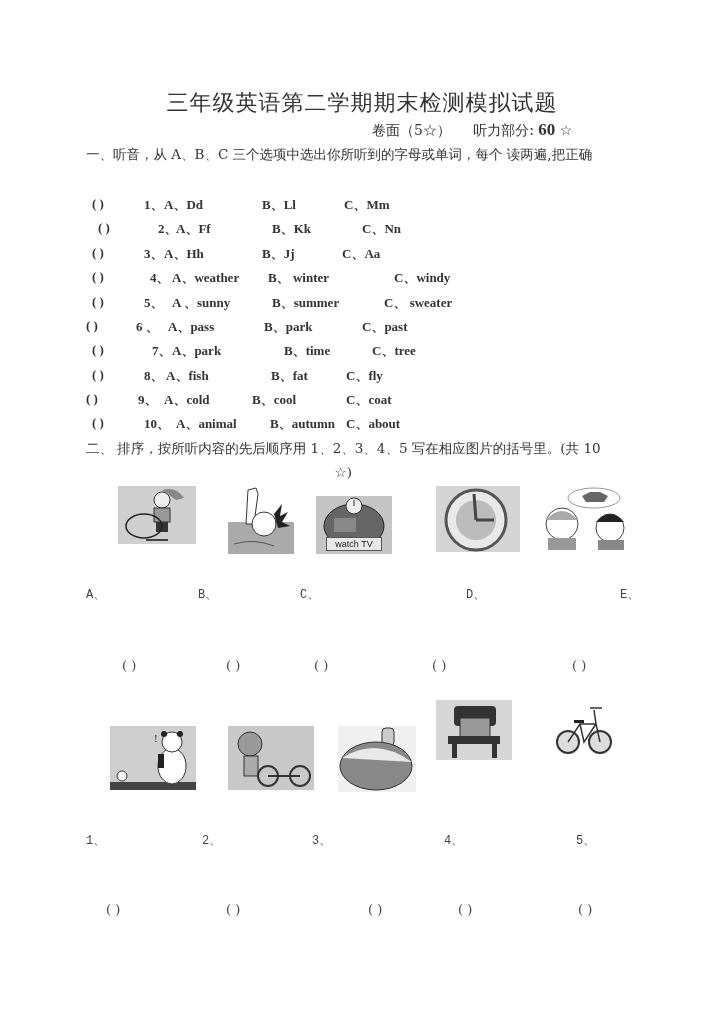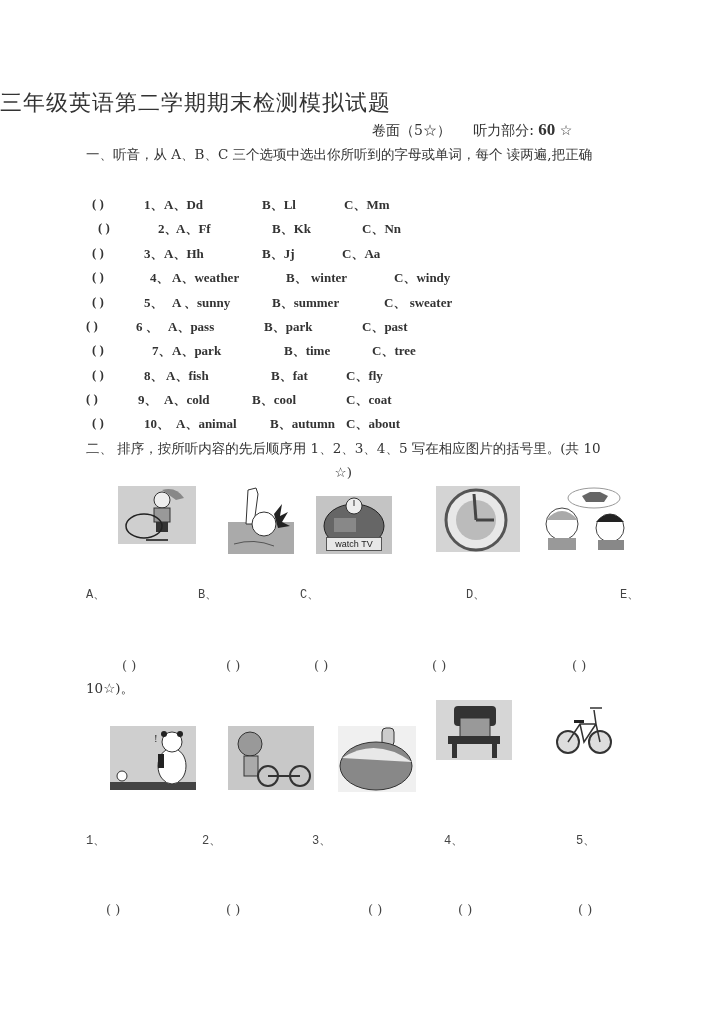--- a/index.html
+++ b/index.html
@@ -1,19 +1,19 @@
 <!DOCTYPE html>
 <html><head>
 <meta charset="utf-8">
 <style>
   html, body { margin: 0; padding: 0; background: #ffffff; }
   body { width: 724px; height: 1024px; position: relative; overflow: hidden;
          font-family: "DejaVu Serif", "Liberation Serif", serif; color: #2a2a2a; }
   .abs { position: absolute; }
-  .title { left: 0; width: 724px; top: 88px; text-align: left; font-size: 22px; letter-spacing: 1px; color: #333; }
+  .title { left: 0; width: 724px; top: 88px; text-align: center; font-size: 22px; letter-spacing: 1px; color: #333; }
   .subtitle { left: 372px; top: 120px; font-size: 14px; color: #333; white-space: nowrap; }
   .subtitle b { font-size: 17px; font-family: "Liberation Serif", serif; }
   .para { left: 86px; font-size: 13.5px; line-height: 24px; color: #333; text-align: center; }
   .row { position: absolute; font-family: "Liberation Serif", serif; font-weight: bold; font-size: 13px; color: #333; white-space: nowrap; }
   .row span { position: absolute; white-space: nowrap; }
   .pic { position: absolute; background: #c8c8c8; overflow: hidden; }
   .label { position: absolute; font-family: "Liberation Mono", monospace; font-size: 12px; color: #444; }
   .paren { position: absolute; font-size: 13px; color: #444; }
   .cap { position: absolute; left: 10px; bottom: 3px; right: 10px; height: 12px; background: #e8e8e8; border: 1px solid #555;
          font-family: "Liberation Sans", sans-serif; font-size: 9px; text-align: center; line-height: 12px; color: #222; }
@@ -53,21 +53,21 @@
     <span style="left:92px">(        )</span>
     <span style="left:144px">3、</span>
     <span style="left:164px">A、Hh</span>
     <span style="left:262px">B、Jj</span>
     <span style="left:342px">C、Aa</span>
   </div>
   <div class="row" style="left:0;top:269px;">
     <span style="left:92px">(        )</span>
     <span style="left:150px">4、</span>
     <span style="left:172px">A、weather</span>
-    <span style="left:286px">B、 winter</span>
+    <span style="left:268px">B、 winter</span>
     <span style="left:394px">C、windy</span>
   </div>
   <div class="row" style="left:0;top:294px;">
     <span style="left:92px">(        )</span>
     <span style="left:144px">5、</span>
     <span style="left:172px">A 、sunny</span>
     <span style="left:272px">B、summer</span>
     <span style="left:384px">C、 sweater</span>
   </div>
   <div class="row" style="left:0;top:318px;">
@@ -173,21 +173,20 @@
 
 <div>
   <span class="paren" style="left:122px;top:658px;">(        )</span>
   <span class="paren" style="left:226px;top:658px;">(        )</span>
   <span class="paren" style="left:314px;top:658px;">(        )</span>
   <span class="paren" style="left:432px;top:658px;">(        )</span>
   <span class="paren" style="left:572px;top:658px;">(        )</span>
 </div>
 
 <div class="abs para" style="top:676px;">
-  <div>10☆)。</div>
 </div>
 
 <div class="pic" style="left:110px;top:726px;width:86px;height:64px;background:#cfcfcf;">
   <svg width="86" height="64" viewBox="0 0 86 64">
     <rect y="56" width="86" height="8" fill="#444"></rect>
     <ellipse cx="62" cy="40" rx="14" ry="18" fill="#fff" stroke="#333"></ellipse>
     <circle cx="62" cy="16" r="10" fill="#fff" stroke="#333"></circle>
     <circle cx="54" cy="8" r="3" fill="#222"></circle>
       <circle cx="70" cy="8" r="3" fill="#222"></circle>
     <rect x="48" y="28" width="6" height="14" fill="#222"></rect>

